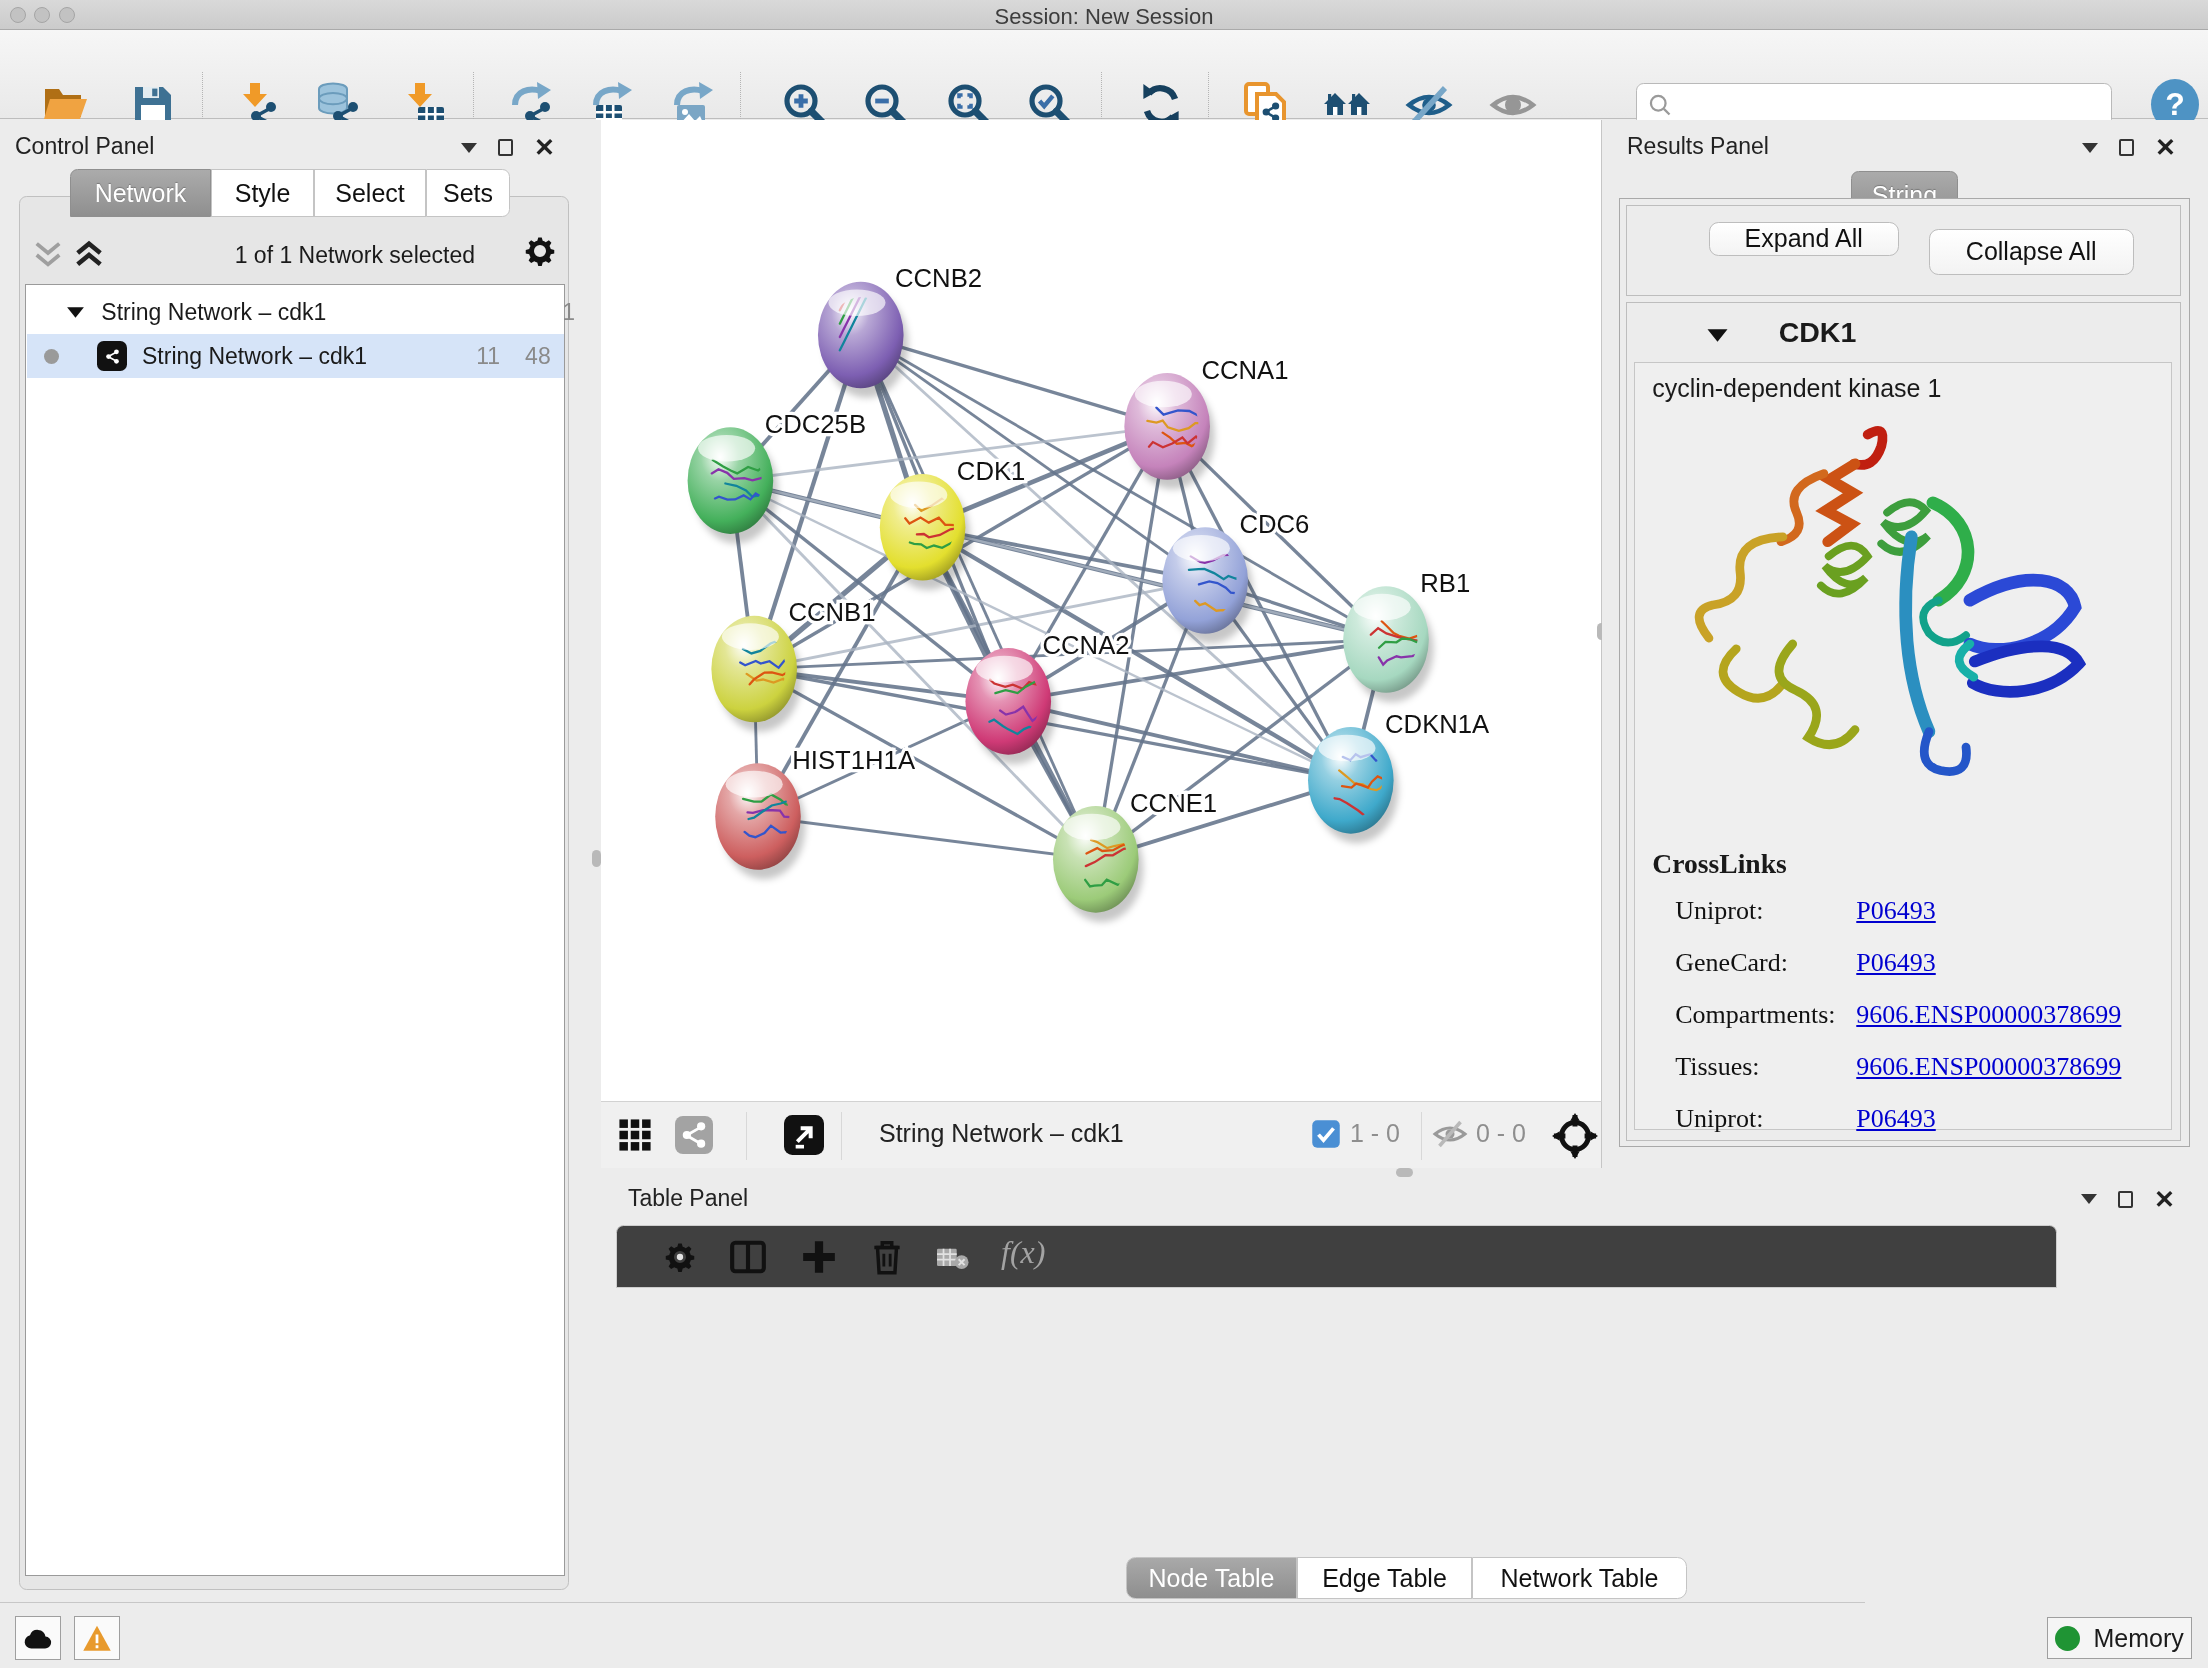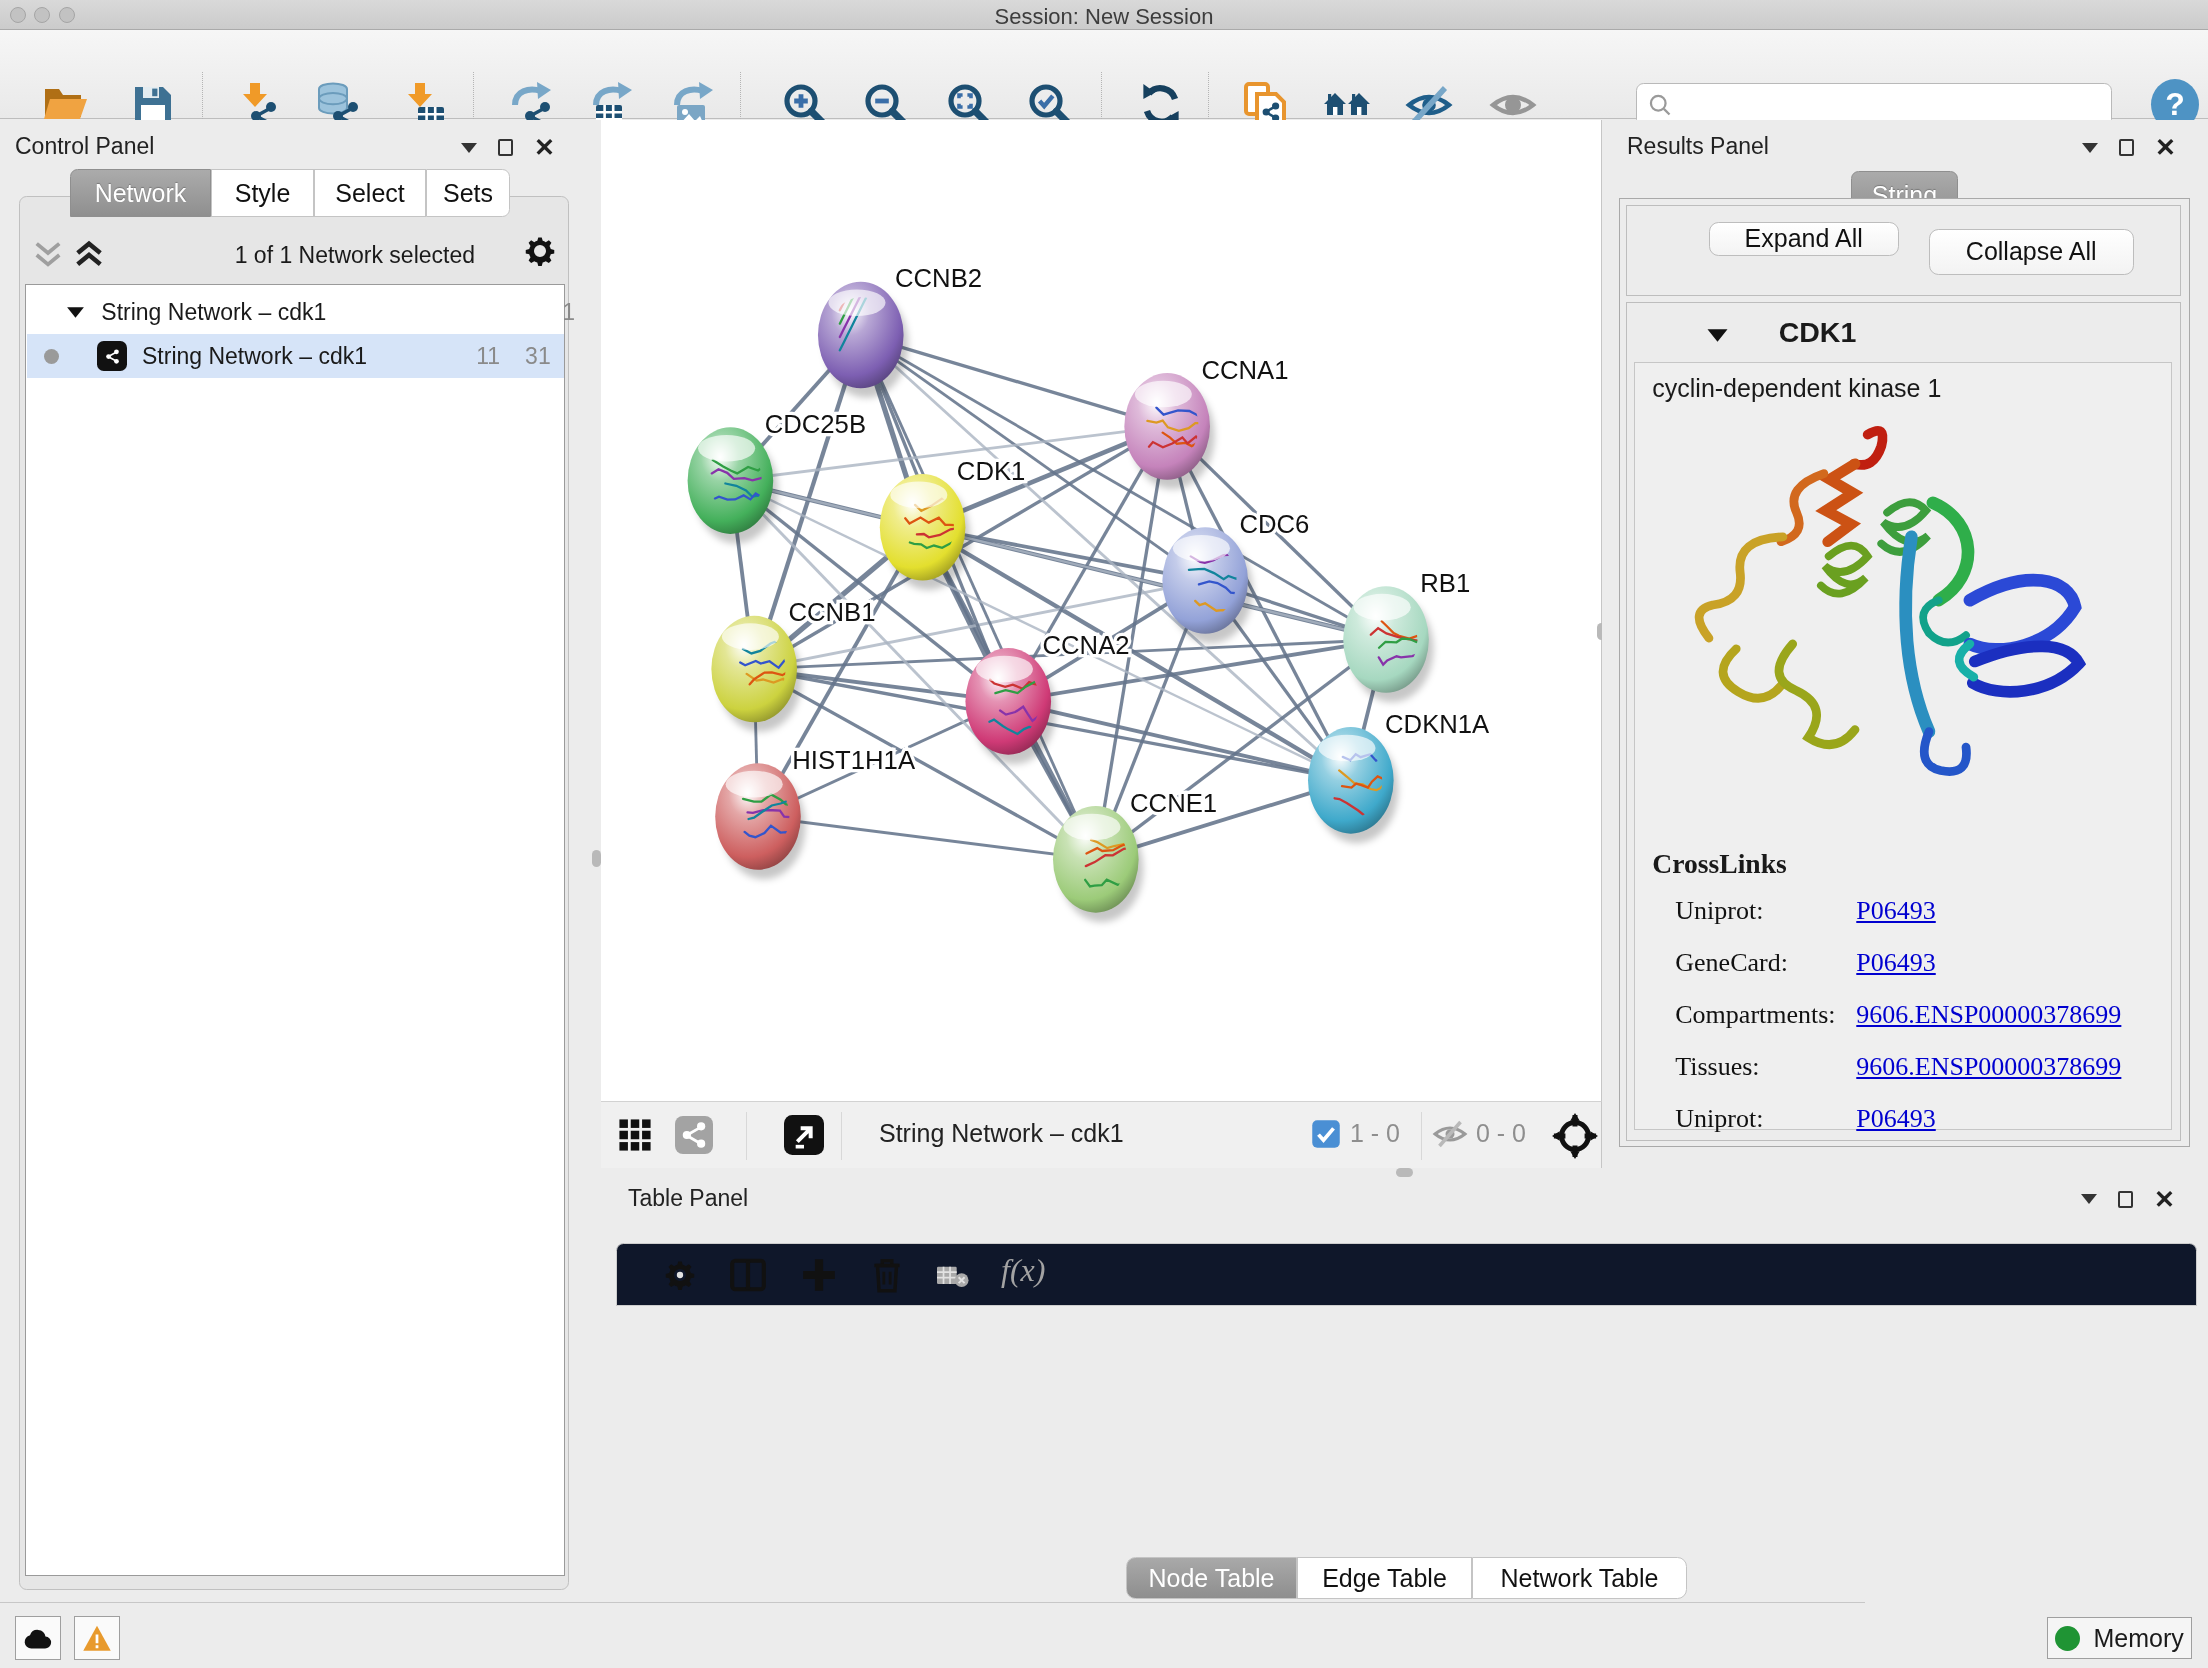--- a/index.html
+++ b/index.html
@@ -290,21 +290,21 @@
           <g fill="#fff">
               <circle cx="17" cy="6" r="3"></circle>
               <circle cx="7" cy="12" r="3"></circle>
               <circle cx="17" cy="18" r="3"></circle>
             </g>
           <path d="M16 7l-8 4.4M8 13l8 4.4" stroke="#fff" stroke-width="2"></path>
         </svg>
       </span>
       <span style="margin-left:15px">String Network – cdk1</span>
       <span style="margin-left:auto;color:#8a8a8a">11</span>
-      <span style="margin-left:25px;margin-right:13.3px;color:#8a8a8a">31</span>
+      <span style="margin-left:25px;margin-right:13.3px;color:#8a8a8a">48</span>
     </div>
   </div>
   <div class="abs splitter-dot" style="left:592px;top:730px"></div>
 </div>
 
 <div class="abs" style="left:601px;top:120px;width:1001px;height:982px;background:#fff;border-right:1px solid #c6c6c6">
   <svg id="net-svg" width="1001" height="982" viewBox="632 126 1052 1032">
       <defs>
         <filter id="soft" x="-40%" y="-40%" width="180%" height="180%">
           <feGaussianBlur stdDeviation="4"></feGaussianBlur>
@@ -719,21 +719,21 @@
 </div>
 
 <div class="abs" style="left:601px;top:1177px;width:1607px;height:424px;background:#ececec">
   <div class="abs panel-title" style="left:27px;top:7.6px">Table Panel</div>
   <div class="abs win-icons" style="left:1480px;top:9.5px">
     <div class="tri-down"></div>
     <div class="float-box"></div>
     <div class="x-icon">✕</div>
   </div>
 
-  <div class="abs" style="left:15px;top:66px;width:1581px;height:63px;background:#0f172a;border:1px solid #cdcdcd;border-radius:7.6px 7.6px 0 0">
+  <div class="abs" style="left:15px;top:48px;width:1441px;height:63px;background:#404040;border:1px solid #cdcdcd;border-radius:7.6px 7.6px 0 0">
     <svg class="abs" style="left:44px;top:12.4px" width="38" height="38" viewBox="0 0 24 24">
       <path fill="#111" d="M12 8.2A3.8 3.8 0 1 0 12 15.8 3.8 3.8 0 0 0 12 8.2zm9 5.3l-2.2.6a7 7 0 0 1-.8 1.9l1.2 2-1.6 1.6-2-1.2a7 7 0 0 1-1.9.8l-.6 2.2h-2.2l-.6-2.2a7 7 0 0 1-1.9-.8l-2 1.2-1.6-1.6 1.2-2a7 7 0 0 1-.8-1.9L3 13.5v-2.2l2.2-.6a7 7 0 0 1 .8-1.9L4.8 6.8 6.4 5.2l2 1.2a7 7 0 0 1 1.9-.8l.6-2.2h2.2l.6 2.2a7 7 0 0 1 1.9.8l2-1.2 1.6 1.6-1.2 2a7 7 0 0 1 .8 1.9l2.2.6z"></path>
       <circle cx="12" cy="12" r="2" fill="#e2e2e2"></circle>
     </svg>
     <svg class="abs" style="left:112px;top:12.4px" width="38" height="38" viewBox="0 0 24 24">
       <rect x="2" y="3" width="20" height="18" rx="2" fill="none" stroke="#111" stroke-width="2.6"></rect>
       <path d="M12 3v18" stroke="#111" stroke-width="2.6"></path>
     </svg>
     <svg class="abs" style="left:183px;top:12.4px" width="38" height="38" viewBox="0 0 24 24">
       <path d="M12 2v20M2 12h20" stroke="#111" stroke-width="5.2"></path>

